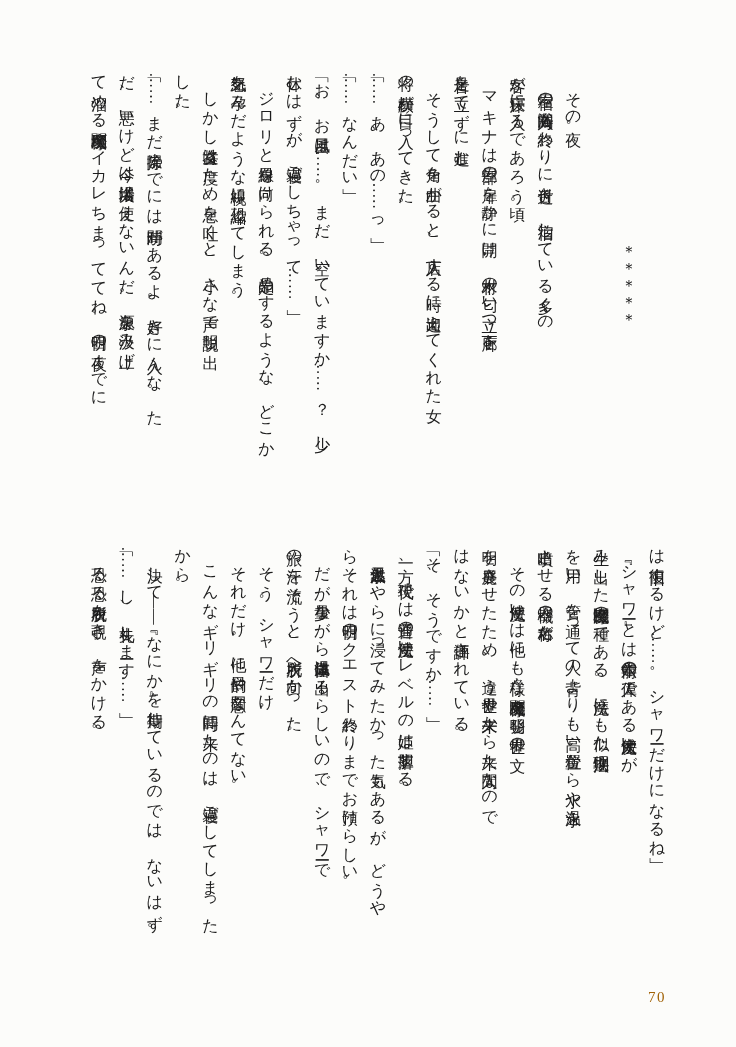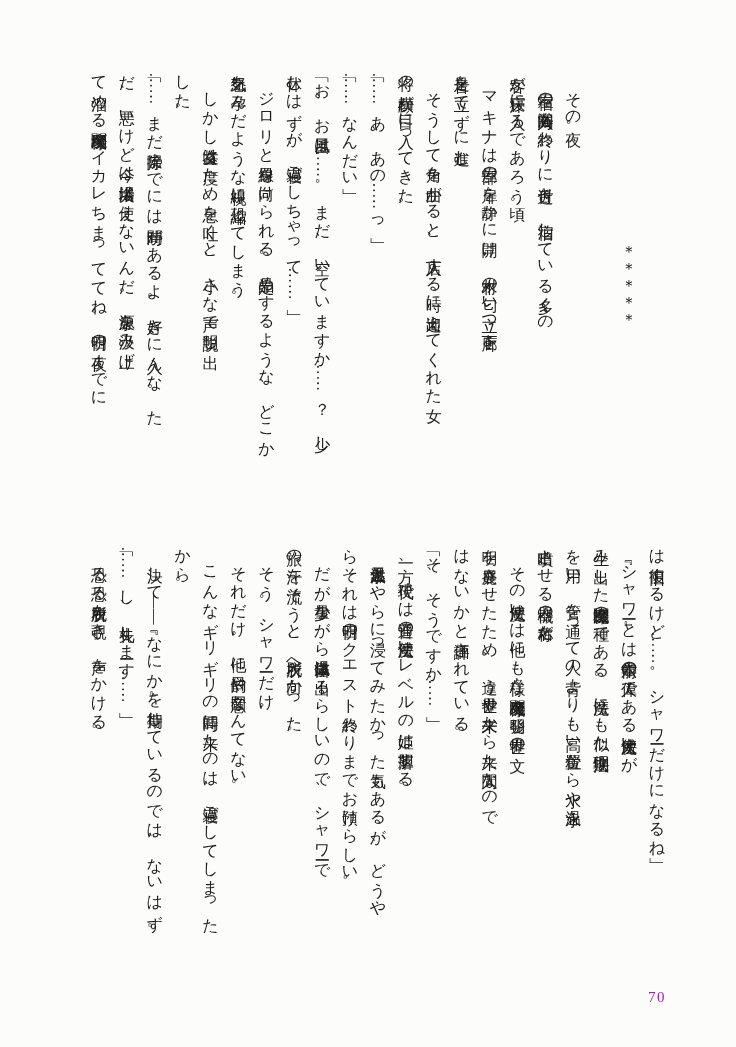--- a/index.html
+++ b/index.html
@@ -38,21 +38,21 @@
   }
   .i-one  { padding-top: 16.5px; }
   .i-half { padding-top: 8px; }
   .i-center { text-align: center; letter-spacing: 1px; }
   .pagenum {
     position: absolute;
     left: 648px;
     top: 989px;
     font-size: 15px;
     letter-spacing: 1.5px;
-    color: #a21caf;
+    color: #a16207;
   }
 </style>
 </head>
 <body style="background: rgb(252, 252, 250); color: rgb(29, 29, 29);">
 
 <div class="page">
   <div class="tblock tblock-upper">
       <div class="line">&nbsp;</div>
       <div class="line i-center">＊＊＊＊＊</div>
       <div class="line">&nbsp;</div>

